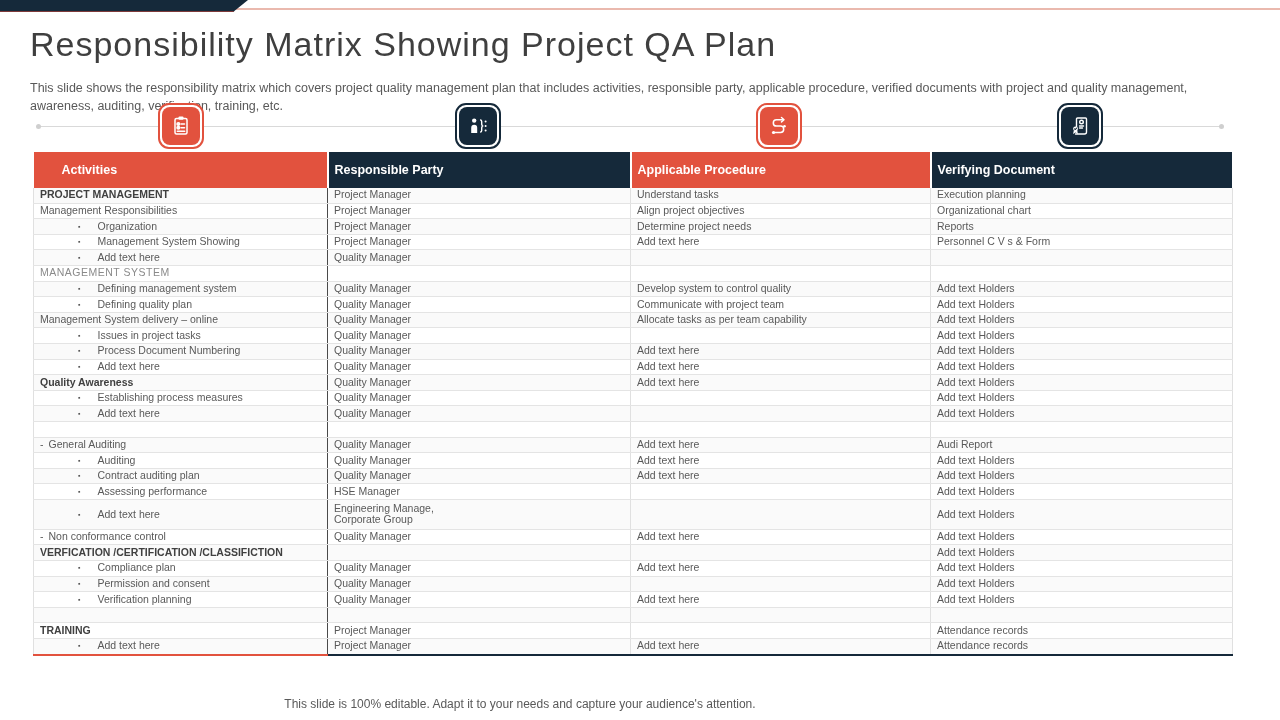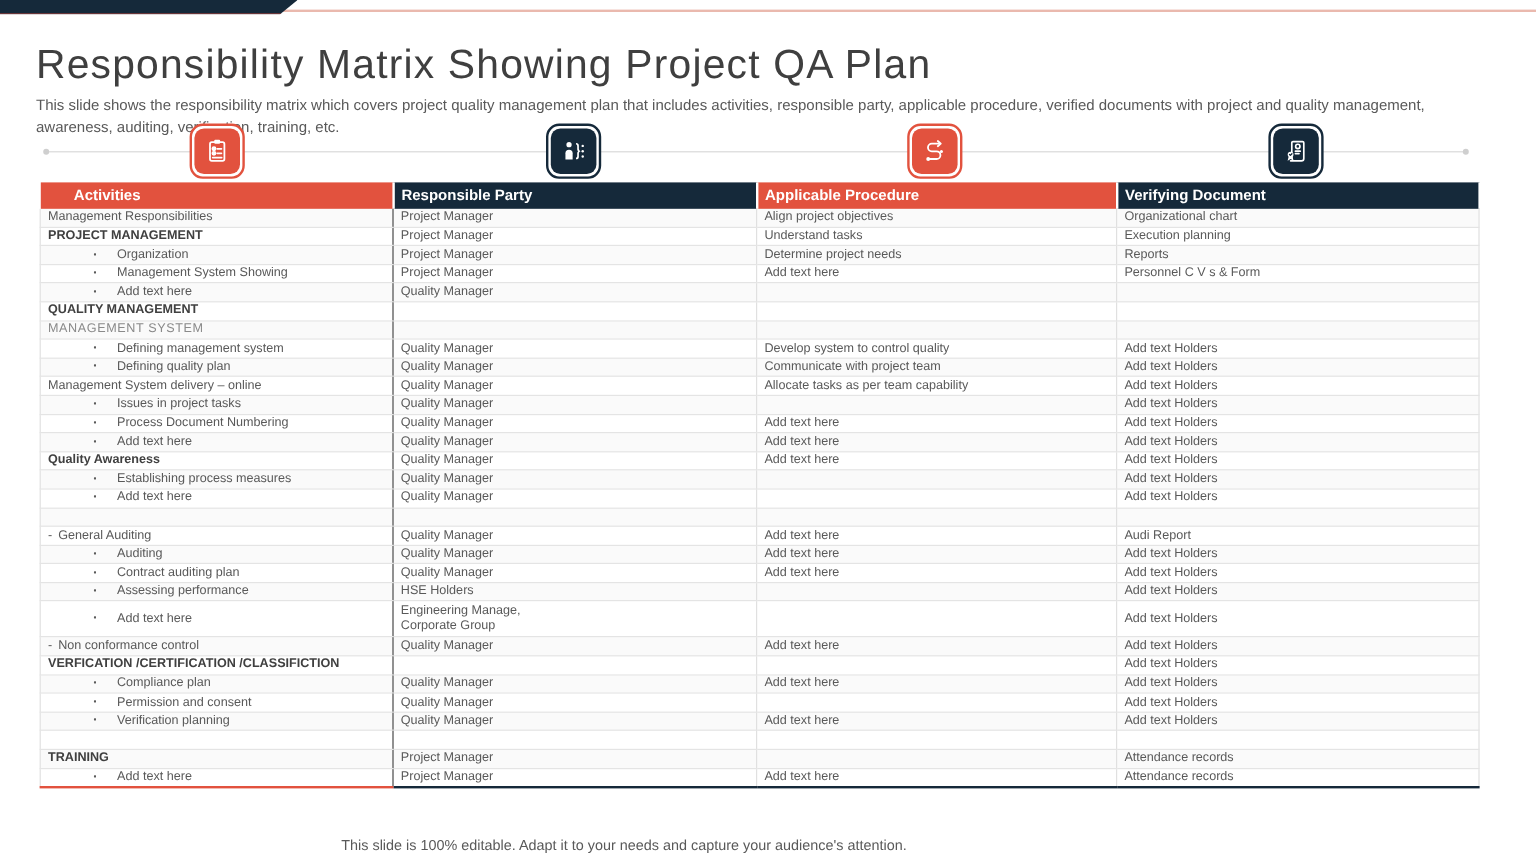--- a/index.html
+++ b/index.html
@@ -4,37 +4,37 @@
 <style>
   html,body{margin:0;padding:0;}
   body{width:1280px;height:720px;background:#ffffff;font-family:"Liberation Sans",sans-serif;position:relative;overflow:hidden;}
   .slide{position:absolute;inset:0;background:#fff;}
 
   
   .top-line{position:absolute;top:8px;left:0;width:1280px;height:2px;background:#eab9ae;}
   .top-bar{position:absolute;top:0;left:0;width:248px;height:11px;background:#15293a;clip-path:polygon(0 0,100% 0,94% 100%,0 100%);border-bottom:1px solid #7e3a3a;}
 
   
-  .title{position:absolute;left:30px;top:12px;font-size:34px;font-weight:400;color:#3f3f3f;letter-spacing:1px;}
+  .title{position:absolute;left:30px;top:2px;font-size:34px;font-weight:400;color:#3f3f3f;letter-spacing:1px;}
   .subtitle{position:absolute;left:30px;top:66px;width:1185px;font-size:12.5px;line-height:1.45;color:#595959;}
 
   
   .connector{position:absolute;top:126px;left:40px;width:1180px;height:1px;background:#d9d9d9;}
   .conn-dot{position:absolute;top:124px;width:5px;height:5px;border-radius:50%;background:#cfcfcf;}
   .conn-dot.left{left:36px;} .conn-dot.right{left:1219px;}
   .badge{position:absolute;top:103px;width:38px;height:38px;border:2px solid;border-radius:11px;background:#fff;padding:2px;}
   .badge .inner{width:38px;height:38px;border-radius:8px;display:flex;align-items:center;justify-content:center;}
   .badge.red{border-color:#e2523e;} .badge.red .inner{background:#e2523e;}
   .badge.navy{border-color:#15293a;} .badge.navy .inner{background:#15293a;}
   .b1{left:158px;} .b2{left:455px;} .b3{left:756px;} .b4{left:1057px;}
 
   
   .tbl-wrap{position:absolute;left:33px;top:152px;width:1199px;}
   table{table-layout:fixed;border-collapse:collapse;width:1199px;}
-  th{height:22px;font-size:12.5px;font-weight:bold;color:#ffffff;text-align:left;padding:0 0 0 6px;border-right:2px solid #ffffff;}
+  th{height:36px;font-size:12.5px;font-weight:bold;color:#ffffff;text-align:left;padding:0 0 0 6px;border-right:2px solid #ffffff;}
   th.h-red{background:#e2523e;} th.h-navy{background:#15293a;}
   th.h-first{padding-left:28px;}
   td{height:14.6px;line-height:1.12;font-size:10.5px;color:#595959;padding:0 4px 0 6px;border-bottom:1px solid #e4e4e4;border-right:1px solid #e0e0e0;overflow:hidden;}
   td:first-child{border-left:1px solid #e0e0e0;border-right:1px solid #4a4a4a;}
   tbody tr:nth-child(odd){background:#fafafa;}
   tr.tall td{height:29px;}
   .c-party{white-space:pre-line;}
   .c-act.section span{font-weight:bold;color:#404040;}
   .c-act.light span{color:#8a8a8a;letter-spacing:0.5px;}
   .c-act.bullet{padding-left:44px;}
@@ -127,56 +127,50 @@
       <thead>
         <tr>
           <th class="h-red h-first">Activities</th>
           <th class="h-navy">Responsible Party</th>
           <th class="h-red">Applicable Procedure</th>
           <th class="h-navy">Verifying Document</th>
         </tr>
       </thead>
       <tbody>
           <tr>
+            <td class="c-act section"><span>PROJECT  MANAGEMENT</span></td>
+            <td class="c-party">Project Manager</td>
+            <td class="c-procedure">Understand tasks</td>
+            <td class="c-verifying">Execution planning</td>
+          </tr>
+          <tr>
             <td class="c-act plain"><span>Management  Responsibilities</span></td>
             <td class="c-party">Project Manager</td>
             <td class="c-procedure">Align project objectives</td>
             <td class="c-verifying">Organizational chart</td>
           </tr>
           <tr>
-            <td class="c-act section"><span>PROJECT  MANAGEMENT</span></td>
-            <td class="c-party">Project Manager</td>
-            <td class="c-procedure">Understand tasks</td>
-            <td class="c-verifying">Execution planning</td>
-          </tr>
-          <tr>
             <td class="c-act bullet"><span class="blt">▪</span><span>Organization</span></td>
             <td class="c-party">Project Manager</td>
             <td class="c-procedure">Determine  project needs</td>
             <td class="c-verifying">Reports</td>
           </tr>
           <tr>
             <td class="c-act bullet"><span class="blt">▪</span><span>Management  System Showing</span></td>
             <td class="c-party">Project Manager</td>
             <td class="c-procedure">Add text here</td>
             <td class="c-verifying">Personnel  C V s &amp;  Form</td>
           </tr>
           <tr>
             <td class="c-act bullet"><span class="blt">▪</span><span>Add text here</span></td>
             <td class="c-party">Quality Manager</td>
             <td class="c-procedure"></td>
             <td class="c-verifying"></td>
           </tr>
           <tr>
-            <td class="c-act section"><span>QUALITY MANAGEMENT</span></td>
-            <td class="c-party"></td>
-            <td class="c-procedure"></td>
-            <td class="c-verifying"></td>
-          </tr>
-          <tr>
             <td class="c-act light"><span>MANAGEMENT   SYSTEM</span></td>
             <td class="c-party"></td>
             <td class="c-procedure"></td>
             <td class="c-verifying"></td>
           </tr>
           <tr>
             <td class="c-act bullet"><span class="blt">▪</span><span>Defining management  system</span></td>
             <td class="c-party">Quality Manager</td>
             <td class="c-procedure">Develop system to control quality</td>
             <td class="c-verifying">Add text Holders</td>
@@ -248,21 +242,21 @@
             <td class="c-verifying">Add text Holders</td>
           </tr>
           <tr>
             <td class="c-act bullet"><span class="blt">▪</span><span>Contract auditing  plan</span></td>
             <td class="c-party">Quality Manager</td>
             <td class="c-procedure">Add text here</td>
             <td class="c-verifying">Add text Holders</td>
           </tr>
           <tr>
             <td class="c-act bullet"><span class="blt">▪</span><span>Assessing performance</span></td>
-            <td class="c-party">HSE  Holders</td>
+            <td class="c-party">HSE  Manager</td>
             <td class="c-procedure"></td>
             <td class="c-verifying">Add text Holders</td>
           </tr>
           <tr class="tall">
             <td class="c-act bullet"><span class="blt">▪</span><span>Add text here</span></td>
             <td class="c-party">Engineering  Manage,
 Corporate Group</td>
             <td class="c-procedure"></td>
             <td class="c-verifying">Add text Holders</td>
           </tr>

